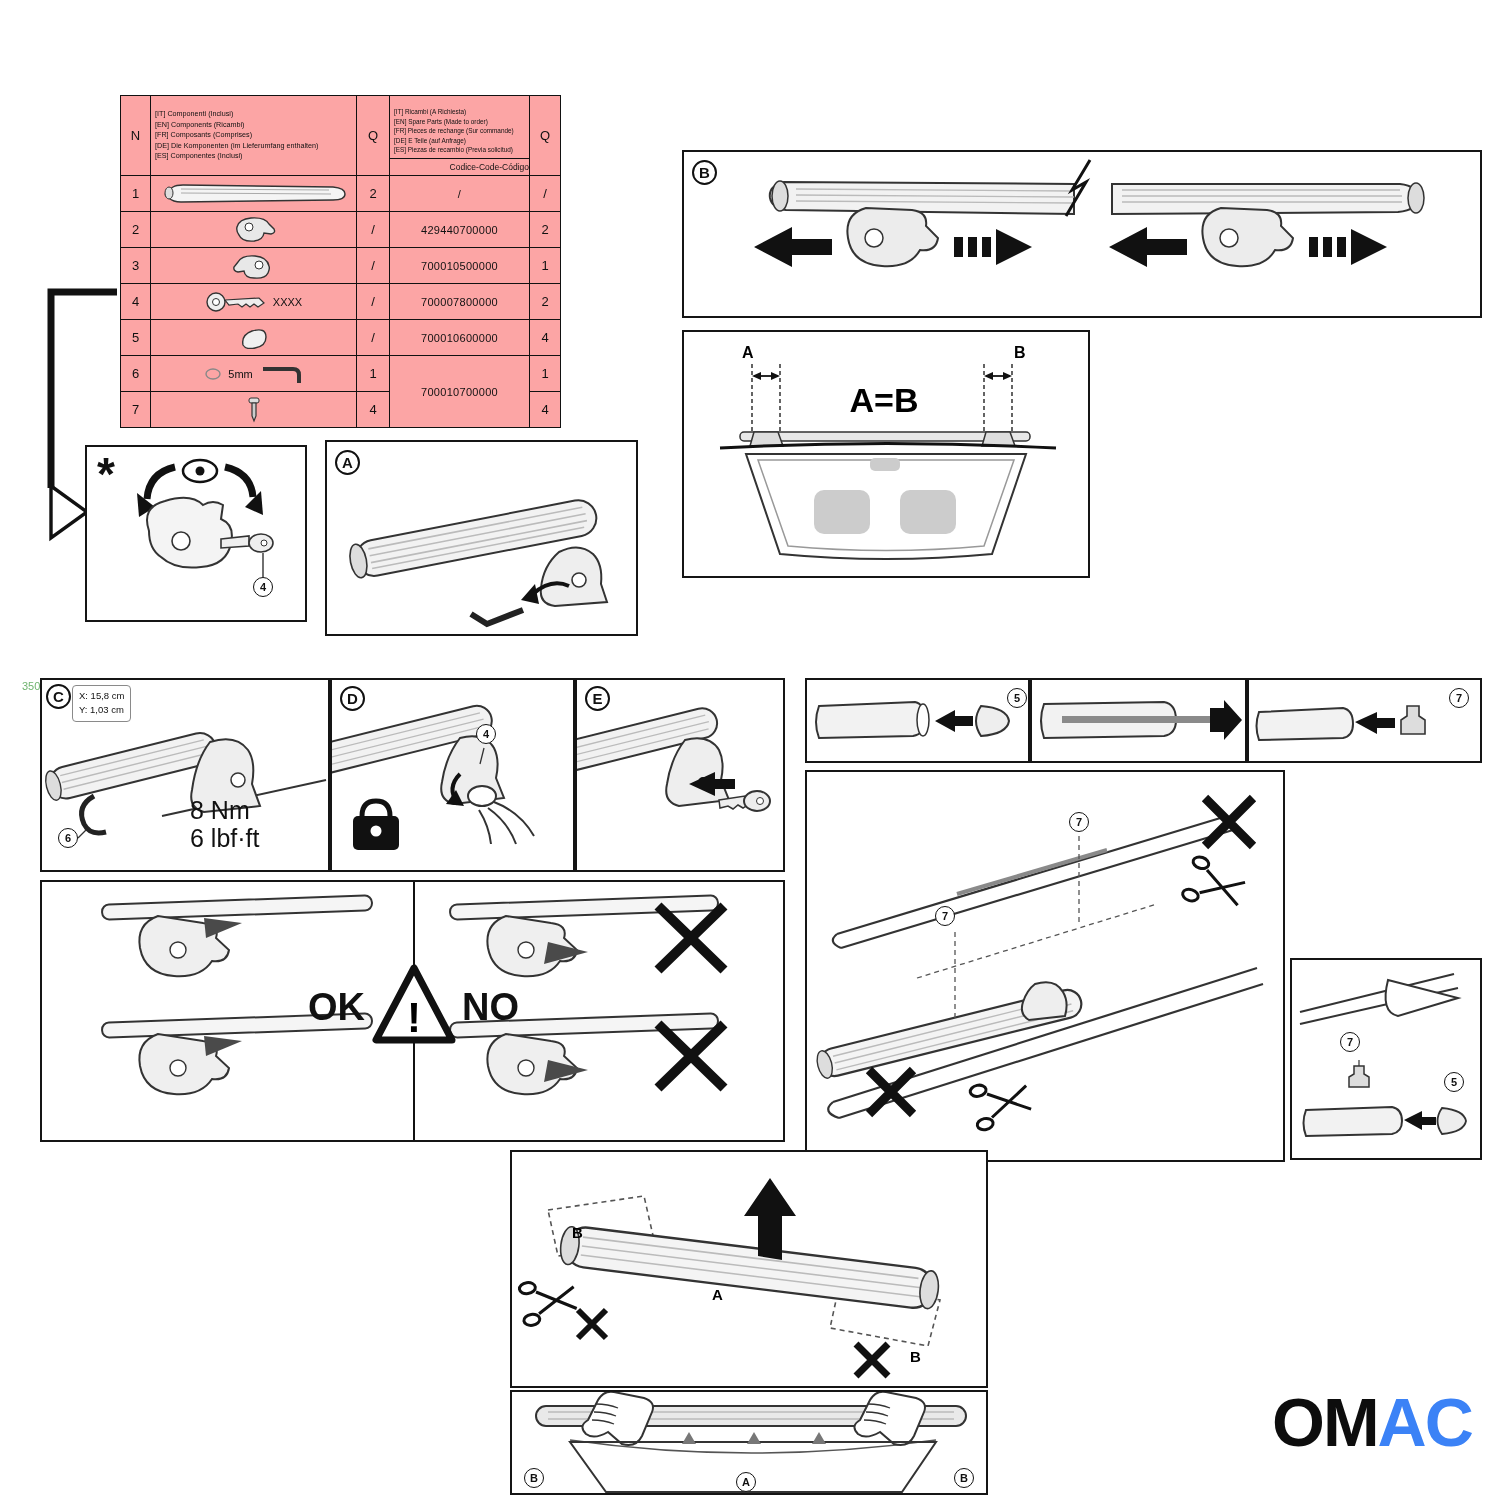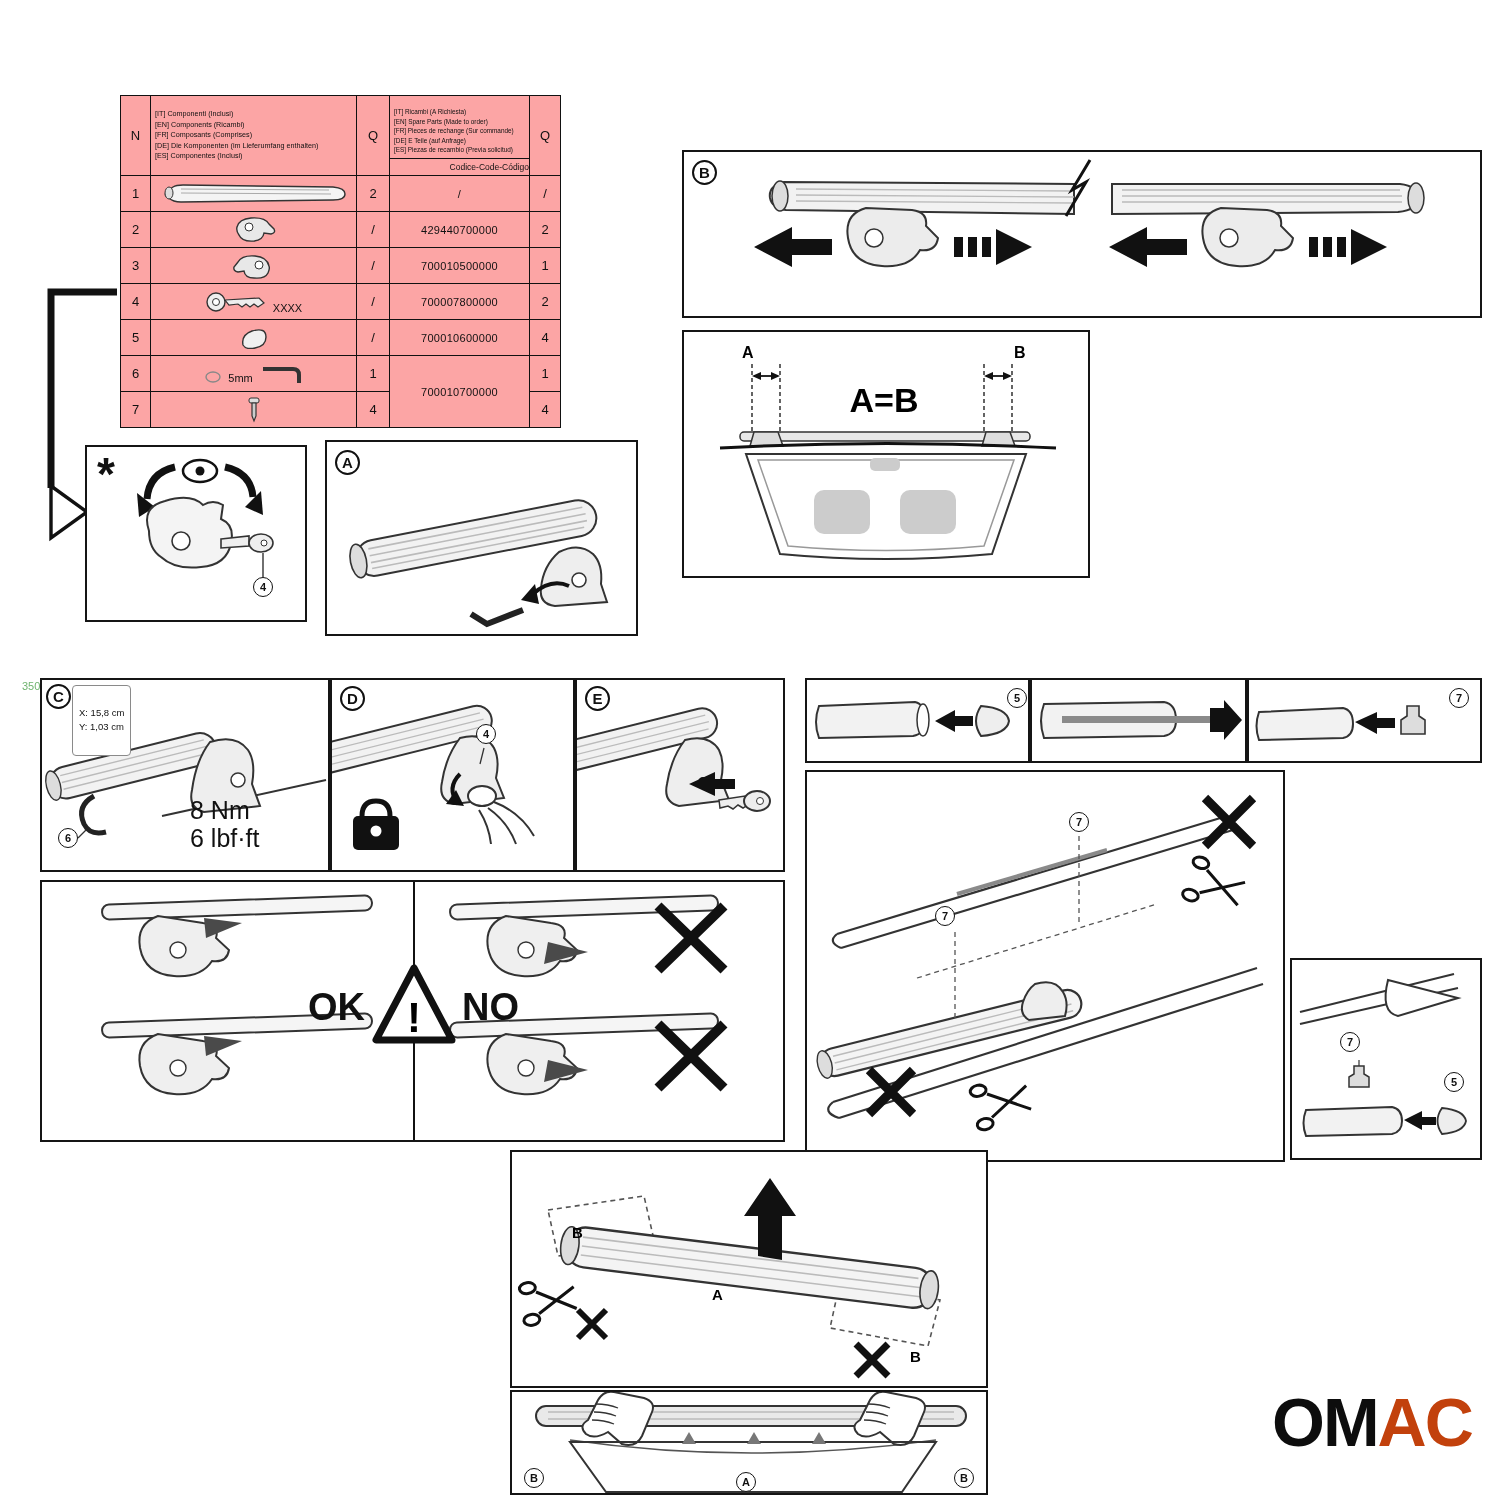--- a/index.html
+++ b/index.html
@@ -14,27 +14,27 @@
   svg{display:block}
   svg text{font-family:"Liberation Sans",sans-serif}
   
   #parts-table{position:absolute;left:120px;top:95px;border-collapse:collapse;table-layout:fixed;background:#fff}
   #parts-table td{border:1.7px solid #111;text-align:center;vertical-align:middle;font-size:13px;padding:0;background:#fca5a5}
   #parts-table .hdr-lines{font-size:7.2px;text-align:left;line-height:1.45;padding:3px 4px;white-space:nowrap;overflow:hidden}
   #parts-table .spare-lines{font-size:6.4px;text-align:left;line-height:1.5;padding:3px 4px;white-space:nowrap;overflow:hidden}
   #parts-table .code-label{border-top:1.7px solid #111;font-size:8.5px;padding:3px 0;text-align:right}
   #parts-table .code{font-size:11px;letter-spacing:.3px}
   #parts-table .compcell{text-align:center}
-  .iconrow{display:flex;align-items:flex-end;justify-content:center;gap:6px}
+  .iconrow{display:flex;align-items:center;justify-content:center;gap:6px}
   .torque{position:absolute;font-weight:normal;font-size:25px;line-height:1.12;z-index:4}
   .dimbox{position:absolute;border:1.5px solid #8a8a8a;border-radius:4px;background:#fff;
-          font-size:9.5px;line-height:1.5;padding:20px 6px;z-index:3;white-space:nowrap}
+          font-size:9.5px;line-height:1.5;padding:3px 6px;z-index:3;white-space:nowrap}
   .bigword{position:absolute;font-weight:bold;font-size:38px;z-index:4}
   .logo{position:absolute;left:1272px;top:1388px;font-size:68px;font-weight:800;letter-spacing:-2px;line-height:1;z-index:5}
-  .logo .lr{color:#c2410c}
+  .logo .lr{color:#3b82f6}
   .logo .lb{color:#0d0d0d}
   .pagemark{position:absolute;left:22px;top:680px;font-size:11px;color:#4aa04a;opacity:.8;z-index:2}
 </style>
 </head>
 <body>
 
 <div id="canvas">
 
   <div class="pagemark">350</div>
 

